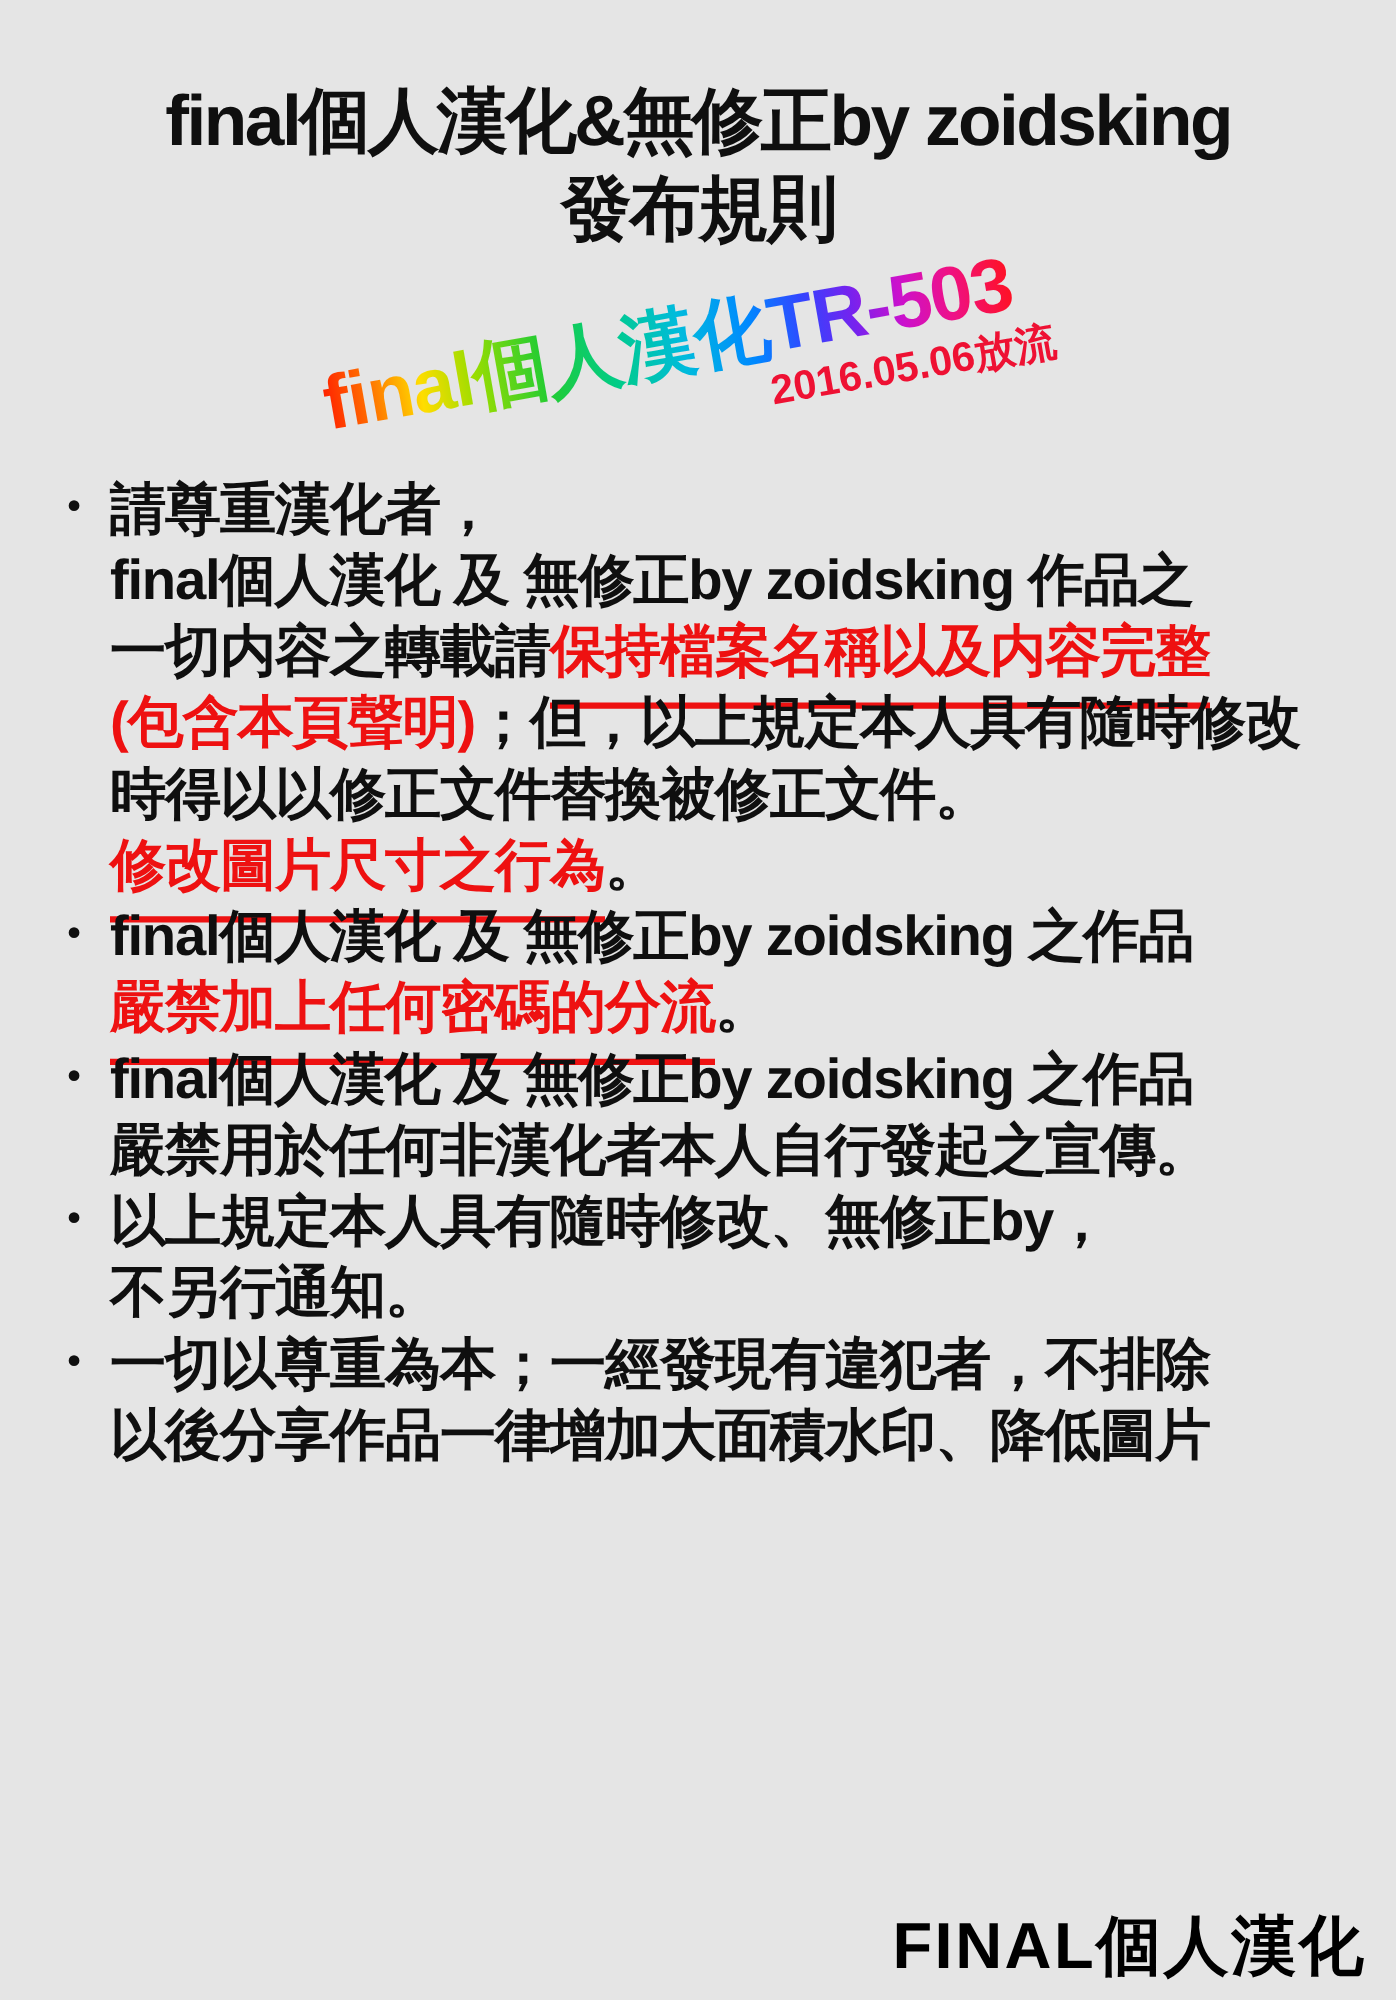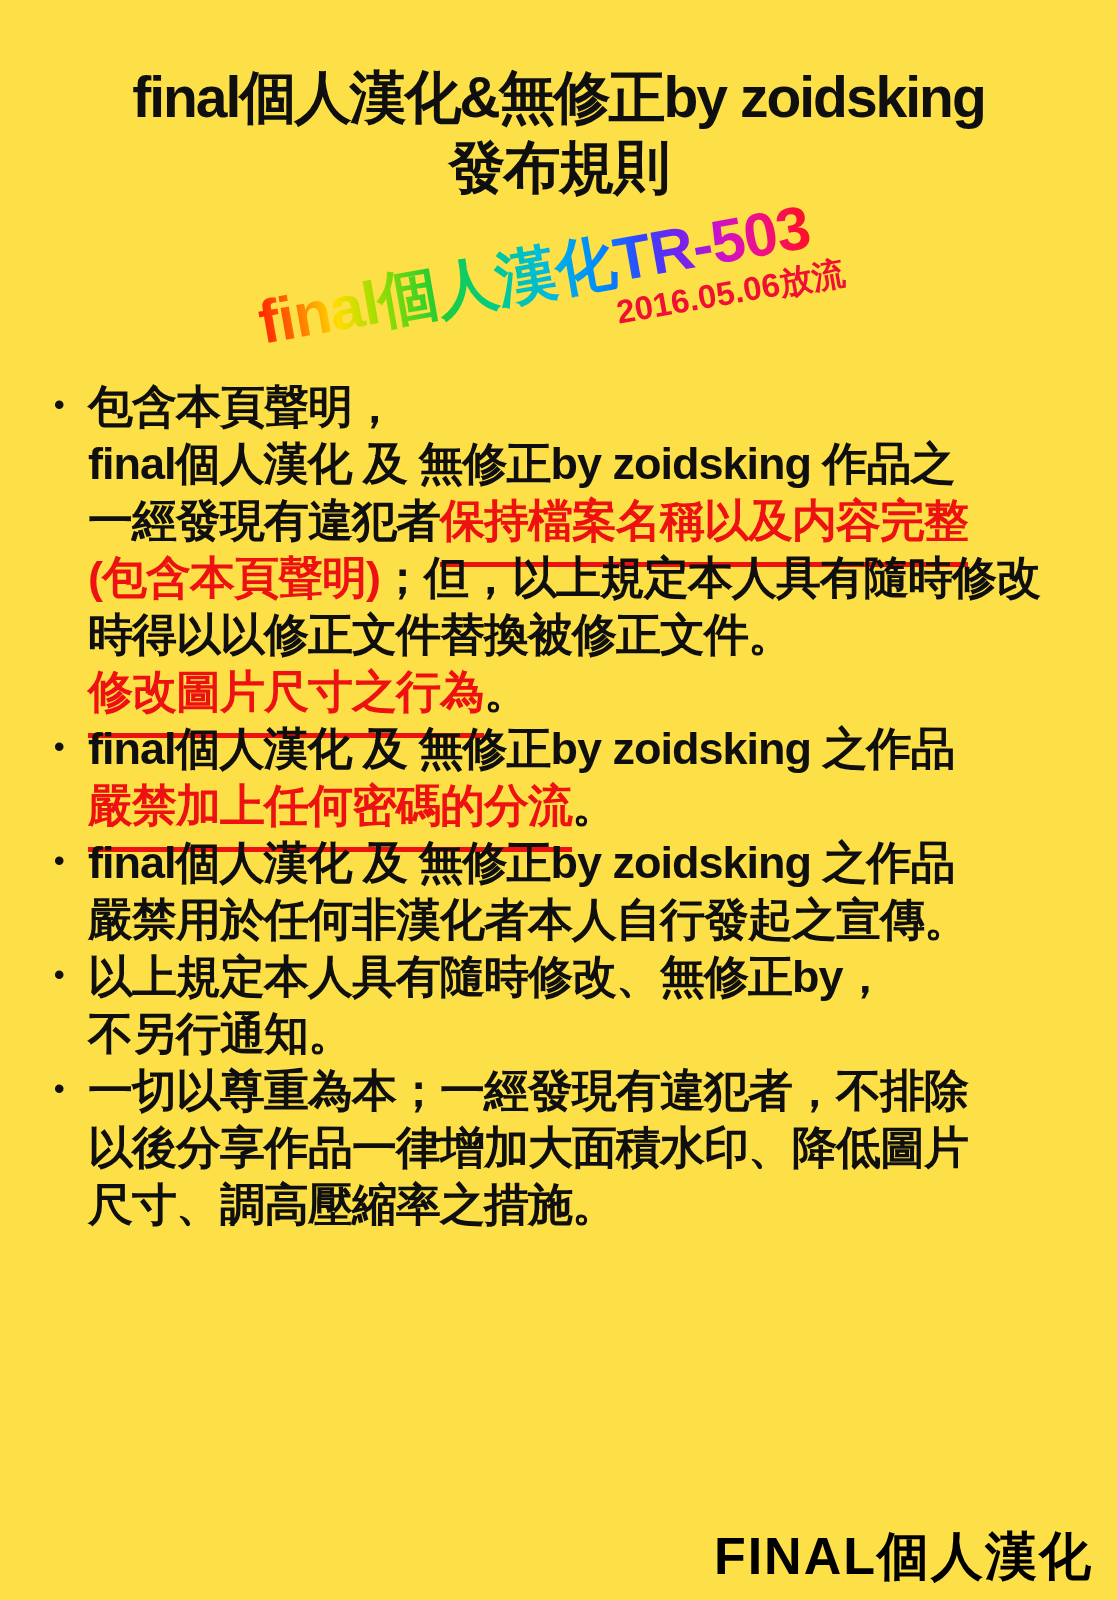--- a/index.html
+++ b/index.html
@@ -6,21 +6,21 @@
   body {
     width: 1117px; height: 1600px;
     background: #ffffff;
     font-family: "Liberation Sans", sans-serif;
     position: relative;
     overflow: hidden;
     color: #111111;
   }
   .page {
     position: absolute; inset: 0;
-    background: #fde047;
+    background: #e5e5e5;
   }
   
   .title-block {
     position: absolute;
     top: 62px; left: 0; right: 0;
     text-align: center;
     font-weight: bold;
     font-size: 57px;
     line-height: 70px;
     letter-spacing: -2px;
@@ -98,32 +98,31 @@
     <div>final個人漢化&amp;無修正by zoidsking</div>
     <div>發布規則</div>
   </div>
 
   <div class="stamp" style="transform: rotate(-10deg);">
     <div class="stamp-rainbow" style="background-image: linear-gradient(90deg, rgb(255, 34, 0) 0%, rgb(255, 119, 0) 7%, rgb(255, 221, 0) 14%, rgb(153, 221, 0) 22%, rgb(34, 204, 51) 32%, rgb(0, 204, 136) 42%, rgb(0, 187, 221) 52%, rgb(0, 136, 255) 62%, rgb(51, 68, 255) 70%, rgb(119, 34, 238) 77%, rgb(204, 17, 204) 84%, rgb(238, 17, 136) 91%, rgb(255, 17, 34) 100%);">final個人漢化TR-503</div>
     <div class="stamp-date" style="color: rgb(238, 17, 51);">2016.05.06放流</div>
   </div>
 
   <div class="rules">
-      <div class="rule-line"><span class="bullet">•</span><span class="seg black">包含本頁聲明，</span></div>
+      <div class="rule-line"><span class="bullet">•</span><span class="seg black">請尊重漢化者，</span></div>
       <div class="rule-line"><span class="seg black">final個人漢化 及 無修正by zoidsking 作品之</span></div>
-      <div class="rule-line"><span class="seg black">一經發現有違犯者</span><span class="seg red-u" style="color: rgb(238, 17, 17); border-bottom-color: rgb(238, 17, 17);">保持檔案名稱以及内容完整</span></div>
+      <div class="rule-line"><span class="seg black">一切内容之轉載請</span><span class="seg red-u" style="color: rgb(238, 17, 17); border-bottom-color: rgb(238, 17, 17);">保持檔案名稱以及内容完整</span></div>
       <div class="rule-line"><span class="seg red" style="color: rgb(238, 17, 17);">(包含本頁聲明)</span><span class="seg black">；但，以上規定本人具有隨時修改</span></div>
       <div class="rule-line"><span class="seg black">時得以以修正文件替換被修正文件。</span></div>
       <div class="rule-line"><span class="seg red-u" style="color: rgb(238, 17, 17); border-bottom-color: rgb(238, 17, 17);">修改圖片尺寸之行為</span><span class="seg black">。</span></div>
       <div class="rule-line"><span class="bullet">•</span><span class="seg black">final個人漢化 及 無修正by zoidsking 之作品</span></div>
       <div class="rule-line"><span class="seg red-u" style="color: rgb(238, 17, 17); border-bottom-color: rgb(238, 17, 17);">嚴禁加上任何密碼的分流</span><span class="seg black">。</span></div>
       <div class="rule-line"><span class="bullet">•</span><span class="seg black">final個人漢化 及 無修正by zoidsking 之作品</span></div>
       <div class="rule-line"><span class="seg black">嚴禁用於任何非漢化者本人自行發起之宣傳。</span></div>
       <div class="rule-line"><span class="bullet">•</span><span class="seg black">以上規定本人具有隨時修改、無修正by，</span></div>
       <div class="rule-line"><span class="seg black">不另行通知。</span></div>
       <div class="rule-line"><span class="bullet">•</span><span class="seg black">一切以尊重為本；一經發現有違犯者，不排除</span></div>
       <div class="rule-line"><span class="seg black">以後分享作品一律增加大面積水印、降低圖片</span></div>
-      <div class="rule-line"><span class="seg black">尺寸、調高壓縮率之措施。</span></div>
     </div>
 
   <div class="footer-logo">FINAL個人漢化</div>
 
 </div>
 
 </body></html>

